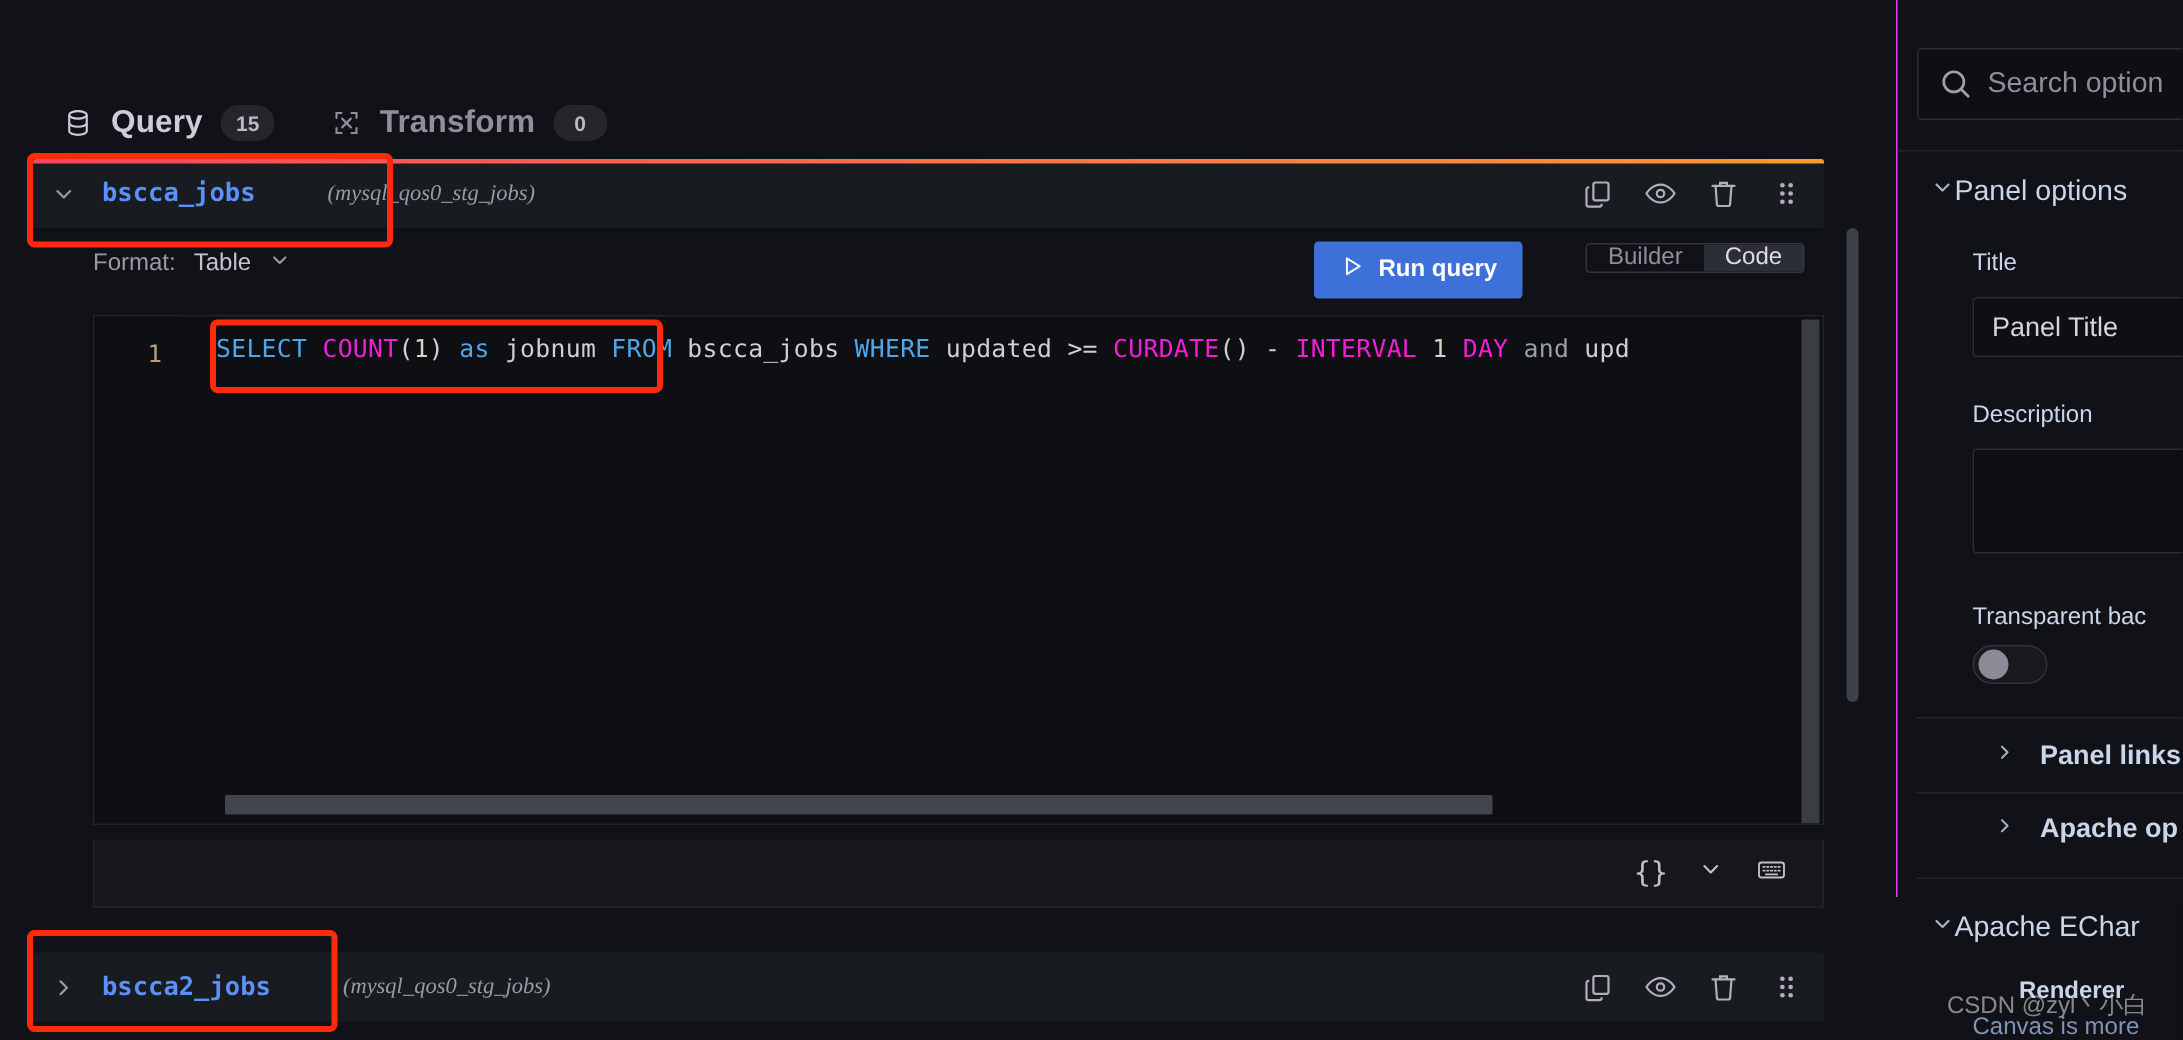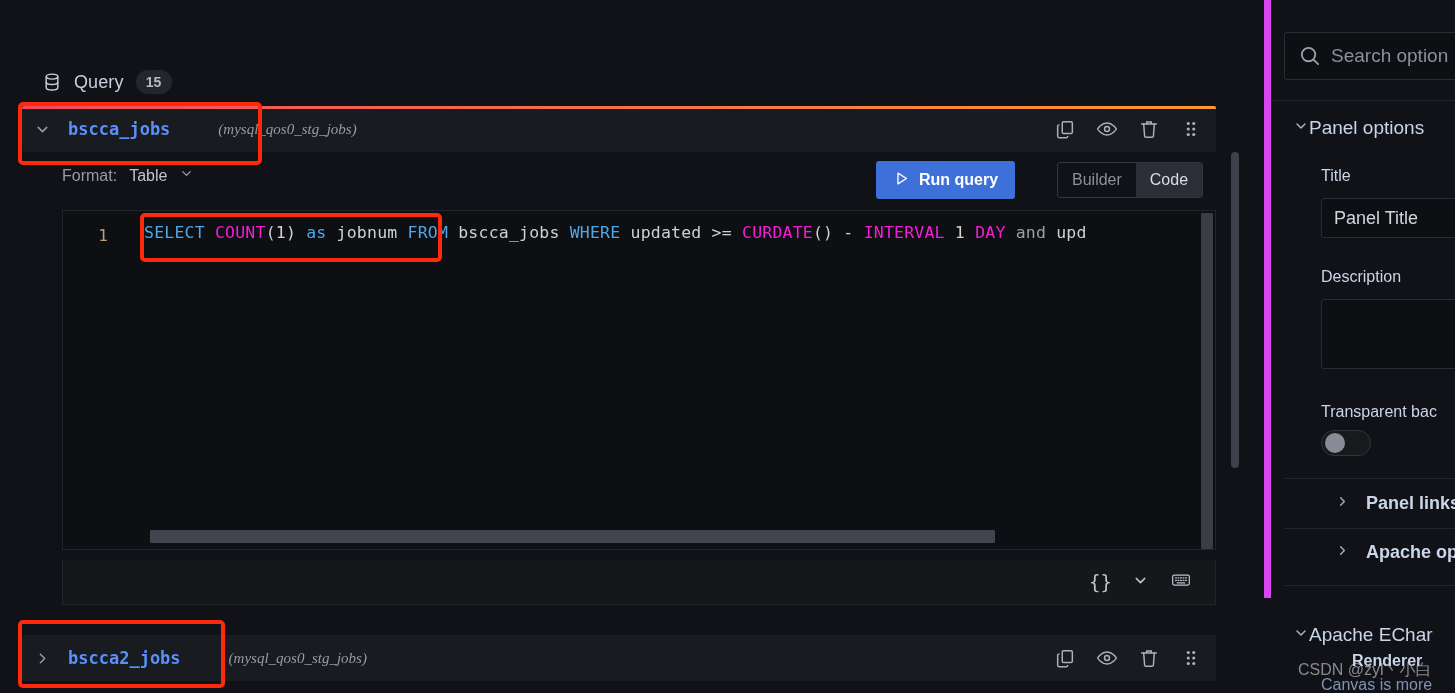--- a/index.html
+++ b/index.html
@@ -24,21 +24,21 @@
     background: #111217;
   }
 
   
   .tabs {
     position: absolute; left: 0; top: 58px; height: 48px; width: 100%;
     display: flex; align-items: center; padding-left: 42px; gap: 38px;
   }
   .tab { display: flex; align-items: center; gap: 12px; cursor: pointer; }
   .tab-ico { width: 20px; height: 20px; display: block; }
-  .tab-label { font-size: 18px; font-weight: 400; letter-spacing: .1px; }
+  .tab-label { font-size: 21px; font-weight: 700; letter-spacing: .1px; }
   .tab.active .tab-label { color: #ccccdc; }
   .tab.inactive .tab-label { color: #8e8e9c; }
   .tab-count {
     display: inline-flex; align-items: center; justify-content: center;
     min-width: 36px; height: 24px; padding: 0 9px; border-radius: 12px;
     background: #25262c; color: #b9b9c6; font-size: 14px; font-weight: 600;
   }
 
   
   .query-row {
@@ -88,21 +88,21 @@
   .run-btn {
     position: absolute; left: 854px; top: 9px;
     height: 38px; padding: 13px 17px; border-radius: 3px;
     background: #3d71d9; color: #fff; border: none;
     display: flex; align-items: center; gap: 9px;
     font-size: 16px; font-weight: 700; cursor: pointer;
     font-family: "Liberation Sans", sans-serif;
   }
   .seg {
     position: absolute; left: 1035px; top: 10px;
-    height: 36px; border: 1px solid #33363d; border-radius: 3px;
+    height: 20px; border: 1px solid #33363d; border-radius: 3px;
     display: flex; overflow: hidden;
   }
   .seg div {
     padding: 0 14px; display: flex; align-items: center;
     font-size: 16px; color: #8e8e9c; cursor: pointer;
   }
   .seg div.on { background: #2b2e36; color: #dcdce3; }
 
   
   .editor {
@@ -152,21 +152,21 @@
 
   
   .pane-scroll {
     position: absolute; left: 1231px; top: 152px; width: 8px; height: 316px;
     background: #3e4149; border-radius: 4px;
   }
 
   
   .opts {
     position: absolute; left: 1264px; top: 0; width: 191px; height: 598px;
-    background: #111217; border-left: 7px solid #d946ef;
+    background: #111217; border-left: 1px solid #d946ef;
   }
   .opts-search-wrap { position: absolute; left: 13px; top: 32px; width: 250px; height: 48px; }
   .opts-search {
     width: 250px; height: 48px; background: #0e0f13;
     border: 1px solid #2a2d34; border-radius: 3px;
     color: #8e8e9c; font-size: 19px; padding-left: 46px;
     font-family: "Liberation Sans", sans-serif;
   }
   .opts-search::placeholder { color: #8e8e9c; }
   .search-ico { position: absolute; left: 14px; top: 12px; color: #a0a0ac; display:block; }
@@ -234,20 +234,30 @@
       <div class="tab active">
         <span class="tab-ico">
           <svg viewBox="0 0 24 24" width="20" height="20" fill="none" stroke="#ccccdc" stroke-width="1.7">
             <ellipse cx="12" cy="5.5" rx="7" ry="3"></ellipse>
             <path d="M5 5.5v13c0 1.7 3.1 3 7 3s7-1.3 7-3v-13"></path>
             <path d="M5 12c0 1.7 3.1 3 7 3s7-1.3 7-3"></path>
           </svg>
         </span>
         <span class="tab-label">Query</span>
         <span class="tab-count">15</span>
+      </div>
+      <div class="tab inactive">
+        <span class="tab-ico">
+          <svg viewBox="0 0 24 24" width="20" height="20" fill="none" stroke="#8e8e9c" stroke-width="1.7" stroke-linecap="round">
+            <path d="M4 8V4h4M20 8V4h-4M4 16v4h4M20 16v4h-4"></path>
+            <path d="M8.5 8.5l7 7M15.5 8.5l-7 7"></path>
+          </svg>
+        </span>
+        <span class="tab-label">Transform</span>
+        <span class="tab-count">0</span>
       </div>
     </div>
 
     <div class="query-row a">
       <div class="query-accent"></div>
       <div class="caret-btn">
         <svg viewBox="0 0 24 24" width="17" height="17" fill="none" stroke="#9a9aa6" stroke-width="2.1" stroke-linecap="round" stroke-linejoin="round">
           <polyline points="6,9 12,15 18,9"></polyline>
         </svg>
       </div>
@@ -428,21 +438,21 @@
     <div class="sub-row" style="left:64px; top:542px;">
       <span class="chev">
         <svg viewBox="0 0 24 24" width="15" height="15" fill="none" stroke="#a8b2c2" stroke-width="2.2" stroke-linecap="round" stroke-linejoin="round">
           <polyline points="9,6 15,12 9,18"></polyline>
         </svg>
       </span>
       <span>Apache op</span>
     </div>
 
     <div class="hr" style="top:585px;"></div>
-    <div class="sec-head" style="left:22px; top:624px;">
+    <div class="sec-head" style="left:22px; top:608px;">
       <span class="chev">
         <svg viewBox="0 0 24 24" width="16" height="16" fill="none" stroke="#a8b2c2" stroke-width="2.2" stroke-linecap="round" stroke-linejoin="round">
           <polyline points="6,9 12,15 18,9"></polyline>
         </svg>
       </span>
       <span>Apache EChar</span>
     </div>
 
     <div class="opt-label" style="left:50px; top:652px; font-weight:700;margin-left:31px;">Renderer</div>
     <div class="hint" style="left:50px; top:676px;">Canvas is more</div>

